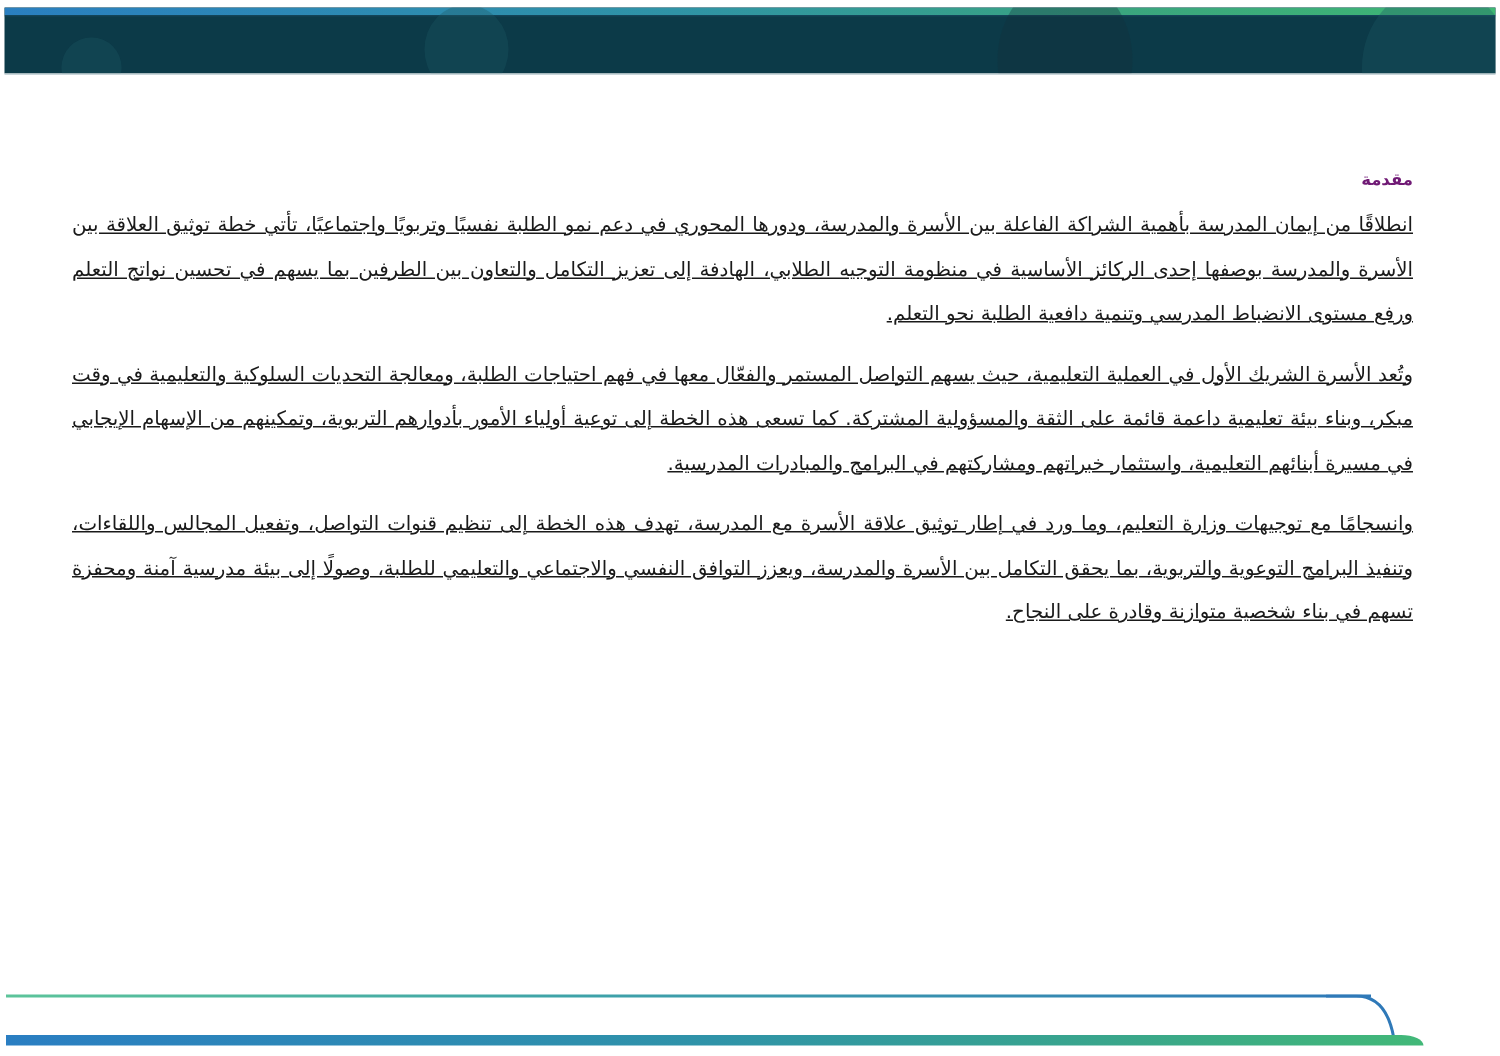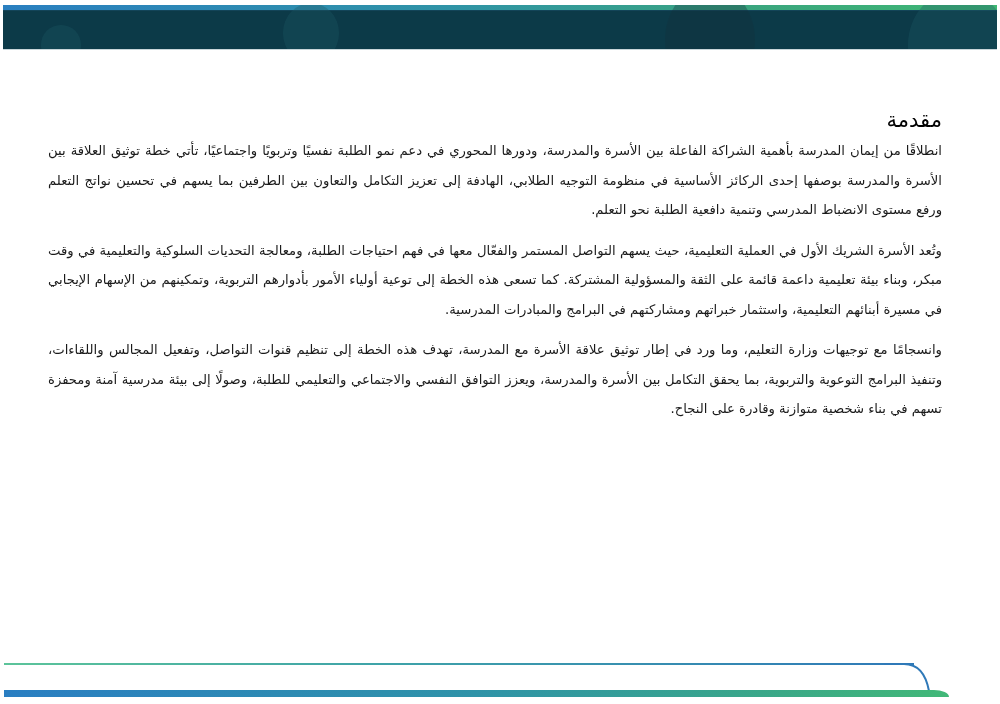--- a/index.html
+++ b/index.html
@@ -49,33 +49,34 @@
     }
     .content {
       position: absolute;
       top: 106px;
       left: 48px;
       right: 58px;
       text-align: right;
       direction: rtl;
     }
     .title {
-      color: #000000;
-      font-size: 21px;
+      color: #701a75;
+      font-size: 11px;
       line-height: 28px;
       margin: 0 0 2px 0;
-      font-weight: normal;
+      font-weight: bold;
     }
     .para {
       color: #1a1a1a;
       font-size: 13.2px;
       line-height: 29.5px;
       margin: 0 0 11px 0;
       text-align: justify;
       text-align-last: right;
+      text-decoration: underline;
     }
     .footer-line {
       position: absolute;
       left: 4px;
       top: 663px;
       width: 910px;
       height: 2px;
       background: linear-gradient(to right, #5cc49a 0%, #3fa4a8 40%, #2f79b8 100%);
     }
     .footer-curve {

